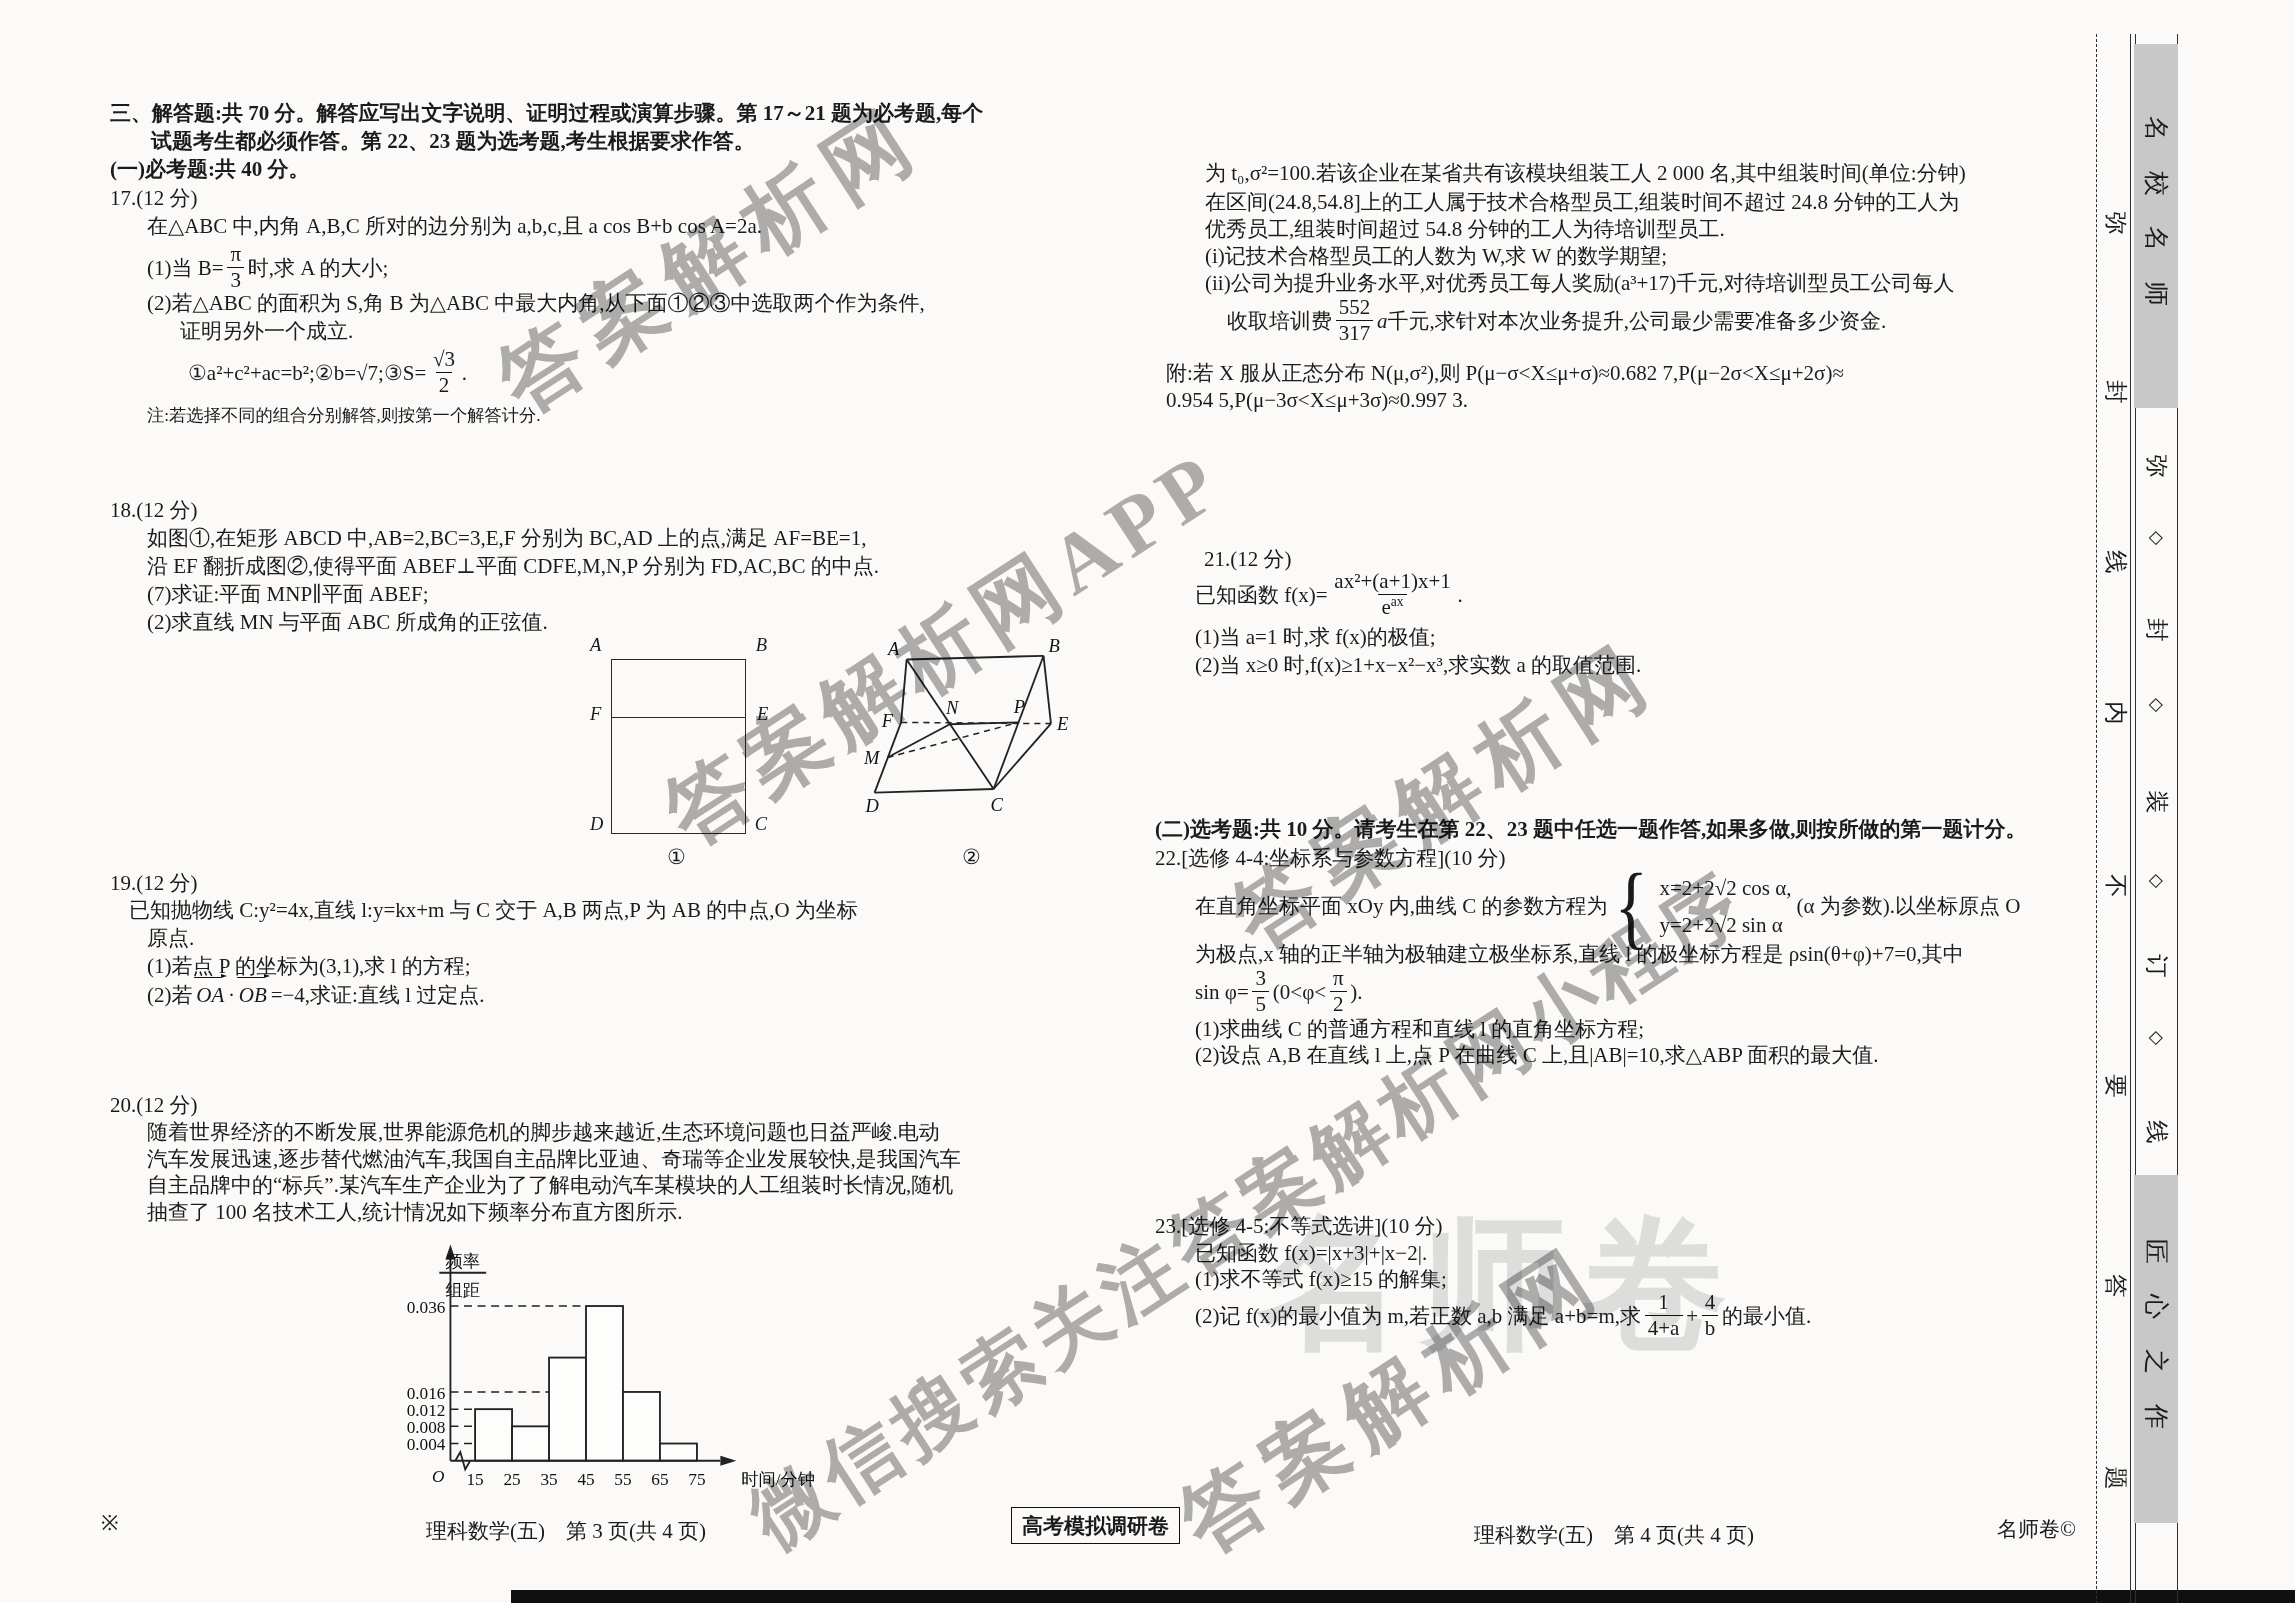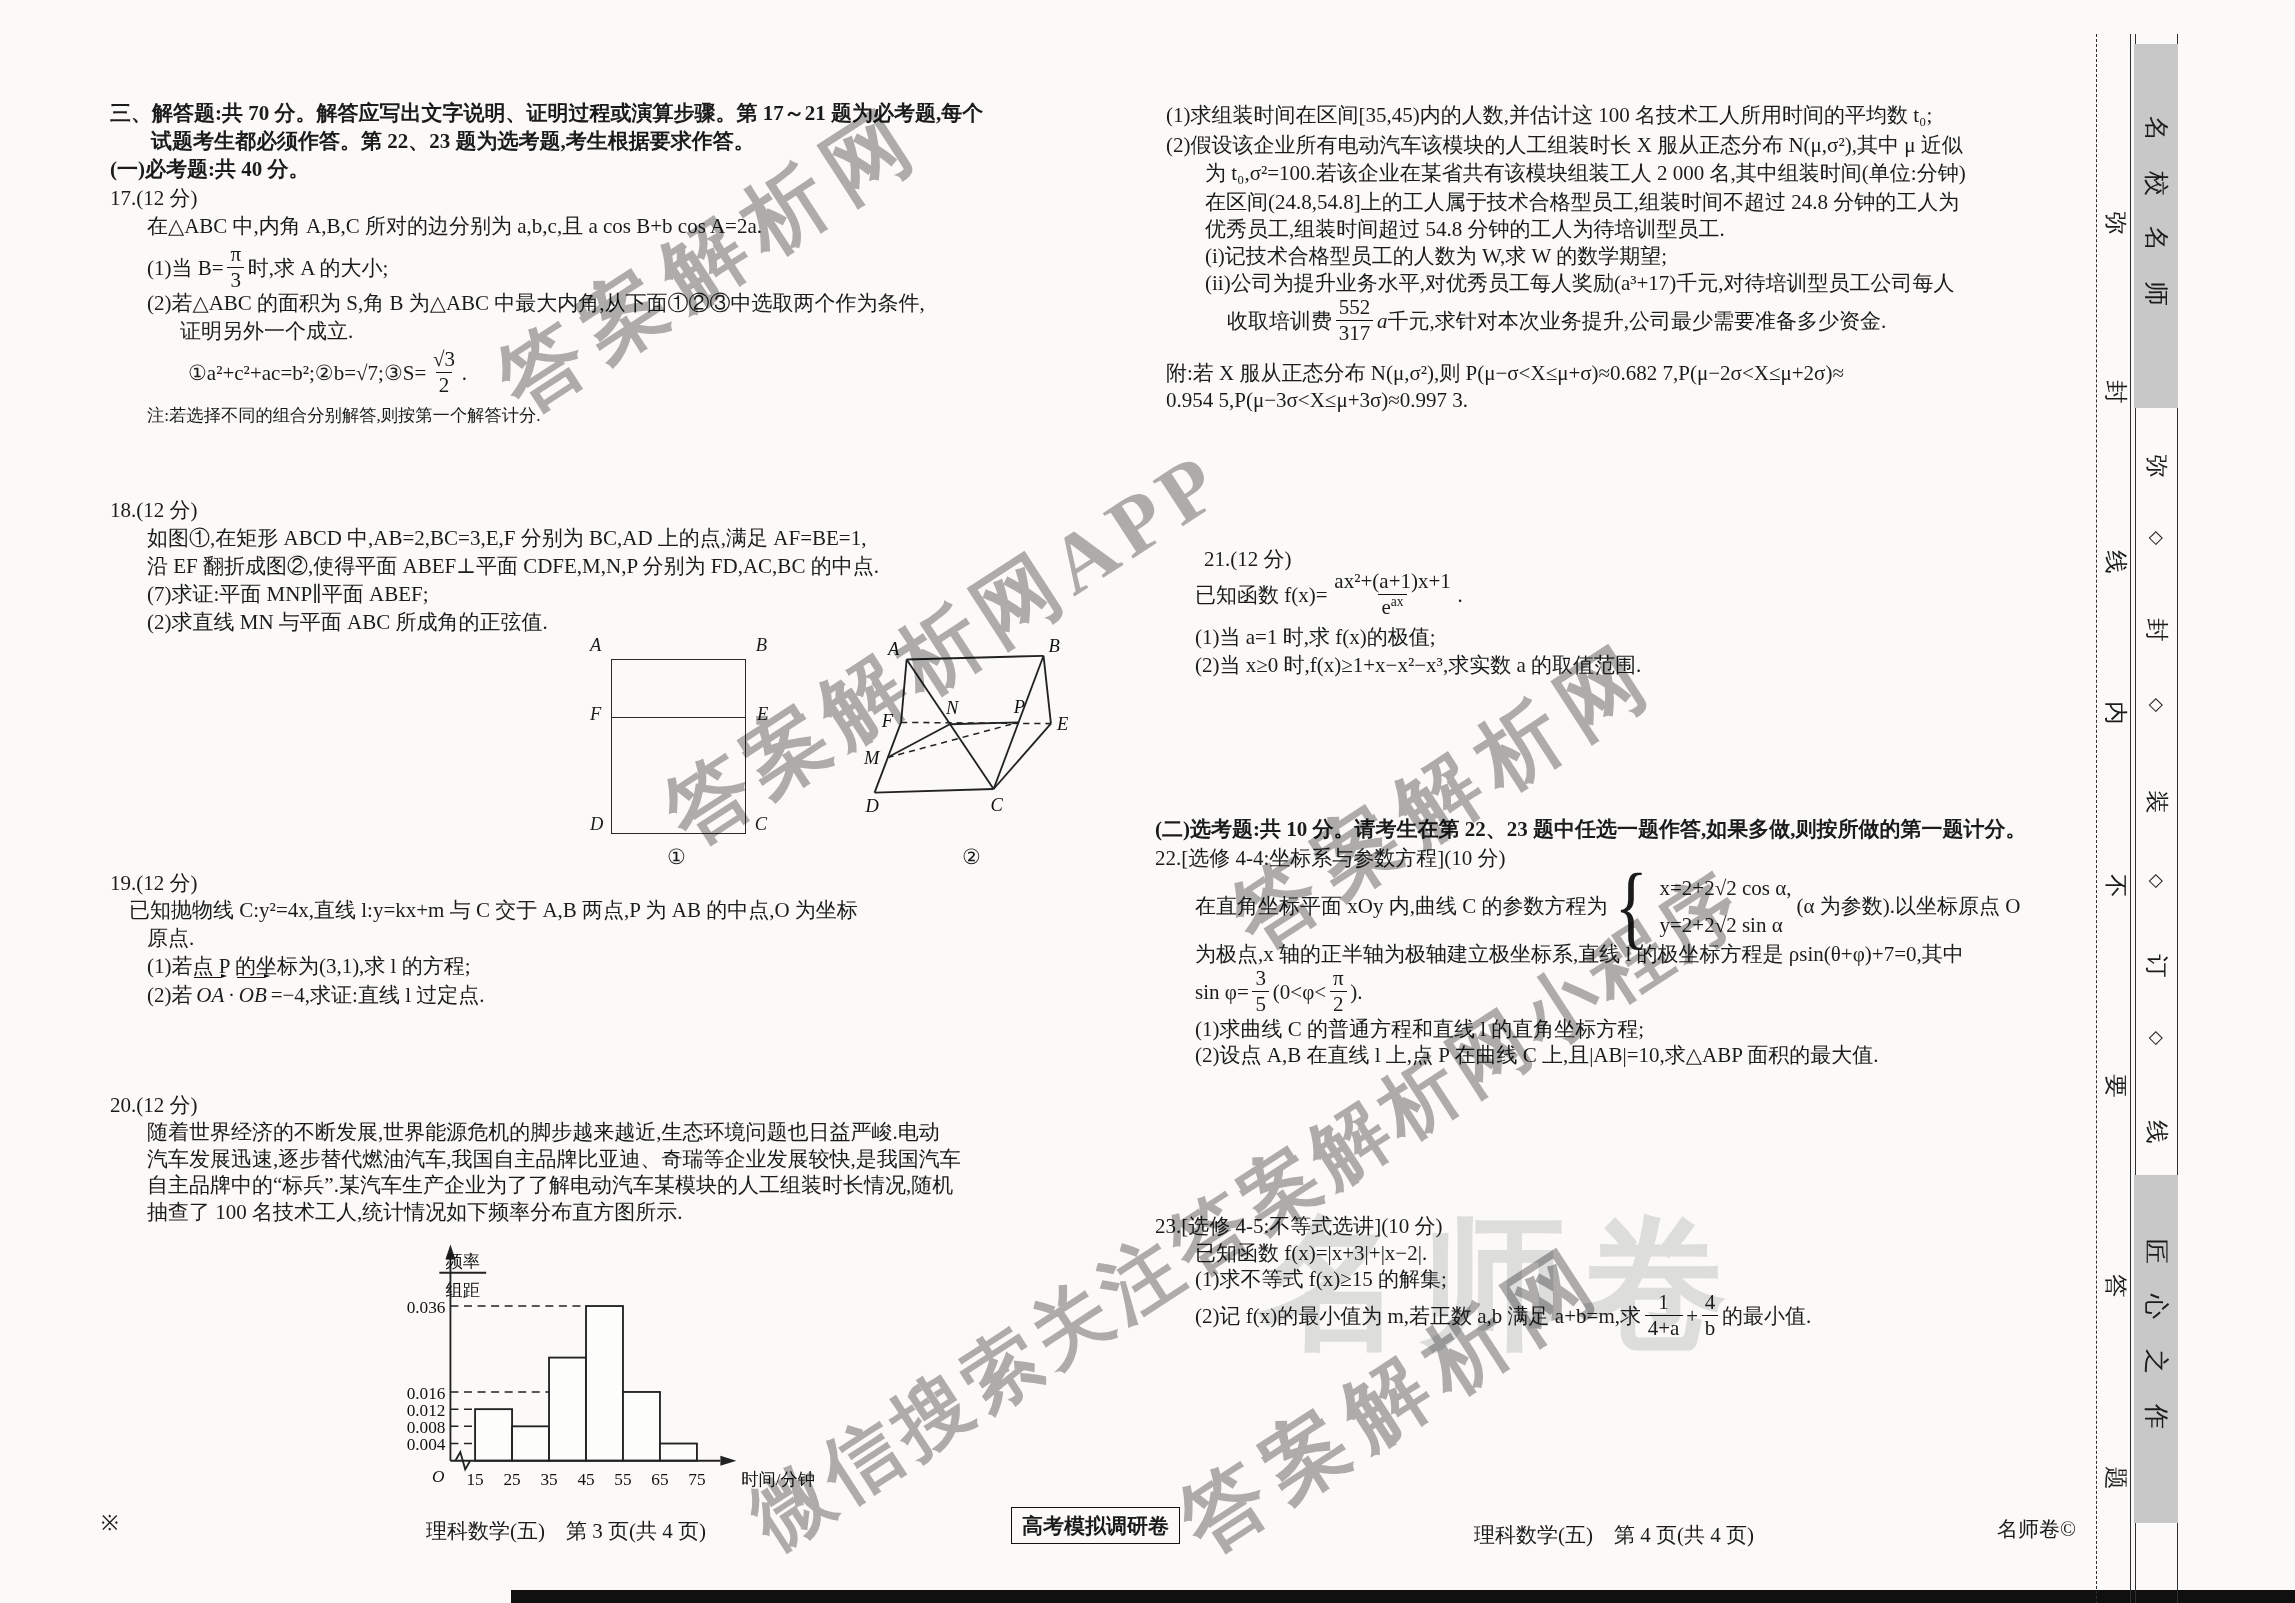--- a/index.html
+++ b/index.html
@@ -176,22 +176,20 @@
       <text x="410" y="402" class="tick" text-anchor="middle">55</text>
       <text x="470" y="402" class="tick" text-anchor="middle">65</text>
       <text x="530" y="402" class="tick" text-anchor="middle">75</text>
       <text x="602" y="402" class="tick">时间/分钟</text>
       <text x="100" y="398" class="tick" font-style="italic">O</text>
       <text x="150" y="48" class="tick" text-anchor="middle">频率</text>
       <line x1="112" y1="58" x2="188" y2="58" class="ax"></line>
       <text x="150" y="96" class="tick" text-anchor="middle">组距</text>
     </svg>
 
-  <div class="t" style="left:1166px;top:102px">(1)求组装时间在区间[35,45)内的人数,并估计这 100 名技术工人所用时间的平均数 t₀;</div>
-  <div class="t" style="left:1166px;top:132px">(2)假设该企业所有电动汽车该模块的人工组装时长 X 服从正态分布 N(μ,σ²),其中 μ 近似</div>
   <div class="t" style="left:1205px;top:160px">为 t₀,σ²=100.若该企业在某省共有该模块组装工人 2 000 名,其中组装时间(单位:分钟)</div>
   <div class="t" style="left:1205px;top:189px">在区间(24.8,54.8]上的工人属于技术合格型员工,组装时间不超过 24.8 分钟的工人为</div>
   <div class="t" style="left:1205px;top:216px">优秀员工,组装时间超过 54.8 分钟的工人为待培训型员工.</div>
   <div class="t" style="left:1205px;top:243px">(i)记技术合格型员工的人数为 W,求 W 的数学期望;</div>
   <div class="t" style="left:1205px;top:270px">(ii)公司为提升业务水平,对优秀员工每人奖励(a³+17)千元,对待培训型员工公司每人</div>
   <div class="t fx" style="left:1227px;top:295px">
     <span>收取培训费</span>
     <span class="frac">
       <span class="num">552</span>
       <span class="den">317</span>

